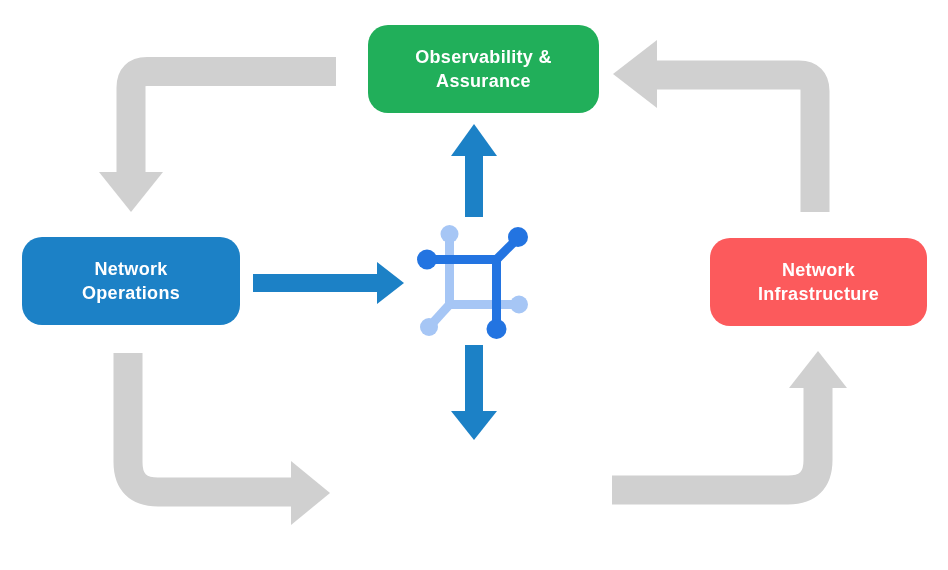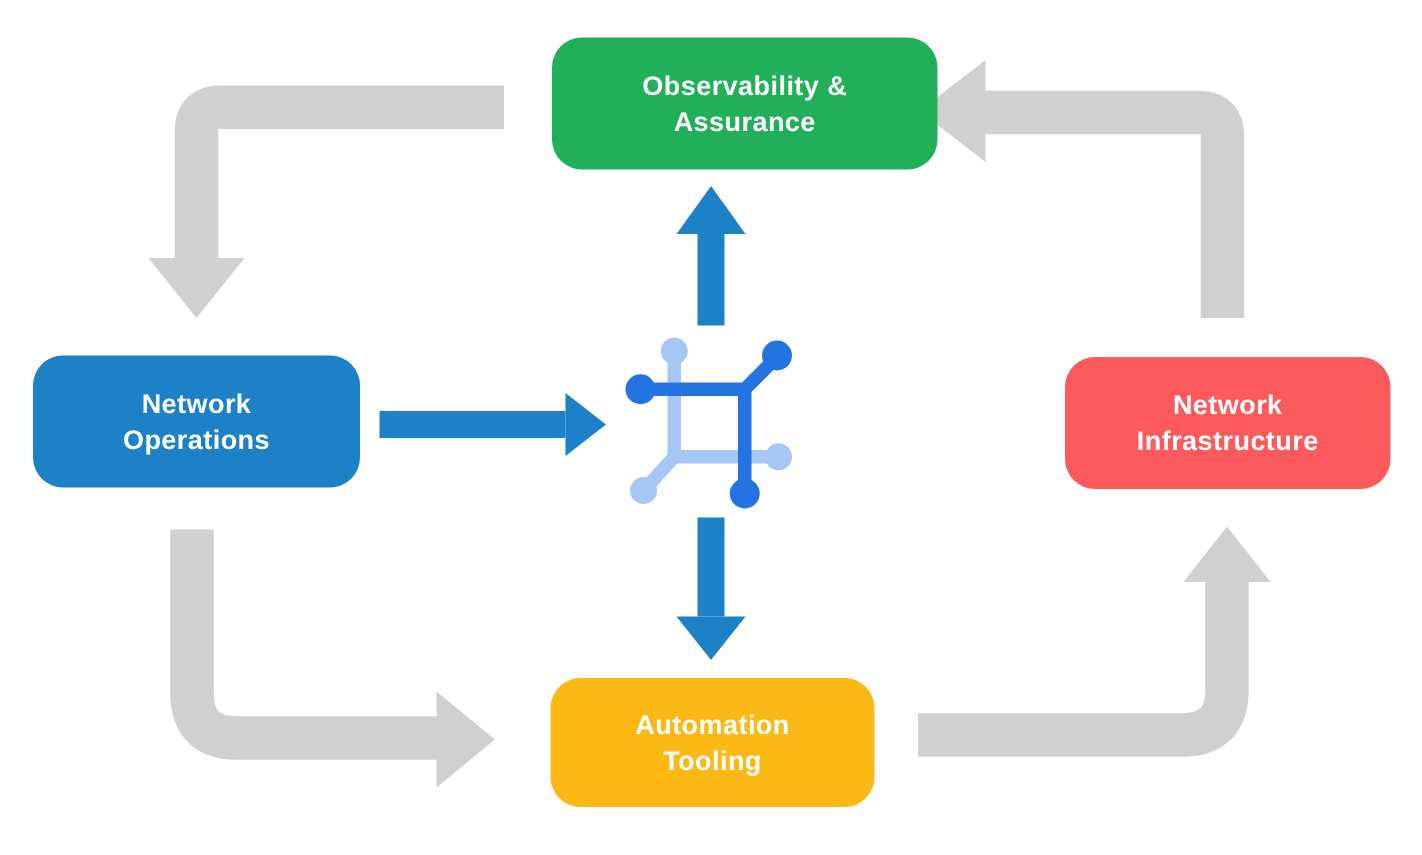--- a/index.html
+++ b/index.html
@@ -38,21 +38,21 @@
     justify-content: center;
     text-align: center;
     font-size: 18px;
     font-weight: bold;
     letter-spacing: 0.3px;
     line-height: 1.35;
   }
   .node .label {
     white-space: pre-line;
   }
-  .node-observability   { left: 368px; top: 25px;  width: 257px; height: 88px; }
+  .node-observability   { left: 368px; top: 25px;  width: 231px; height: 88px; }
   .node-operations      { left: 22px;  top: 237px; width: 218px; height: 88px; }
   .node-infrastructure  { left: 710px; top: 238px; width: 217px; height: 88px; }
   .node-tooling         { left: 367px; top: 452px; width: 216px; height: 86px; }
 </style>
 </head>
 <body>
 
 <div class="canvas">
 
   <svg class="arrow-layer" width="948" height="570" viewBox="0 0 948 570">
@@ -118,18 +118,14 @@
   <div class="node node-operations" style="background: rgb(28, 129, 198);">
     <span class="label">Network
 Operations</span>
   </div>
 
   <div class="node node-infrastructure" style="background: rgb(252, 90, 92);">
     <span class="label">Network
 Infrastructure</span>
   </div>
 
-  <div class="node node-tooling" style="background: rgb(252, 184, 21);">
-    <span class="label">Automation
-Tooling</span>
-  </div>
 
 </div>
 
 </body></html>

